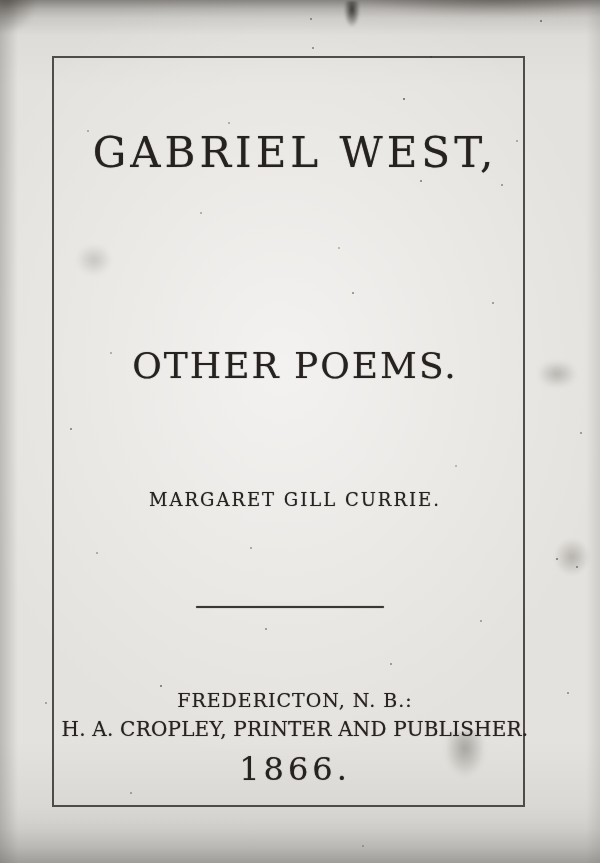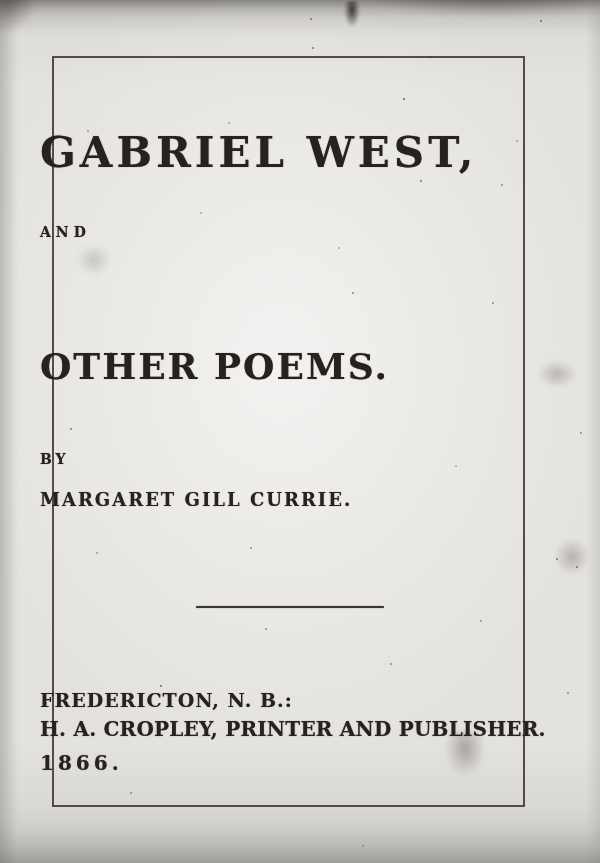--- a/index.html
+++ b/index.html
@@ -145,37 +145,38 @@
     top: 56px;
     width: 473px;
     height: 751px;
     border: 2px solid rgba(47,44,39,0.82);
     box-sizing: border-box;
     z-index: 4;
   }
   
   .line {
     position: absolute;
-    left: 40px;
+    left: 58px;
     width: 474px;
+    text-align: center;
     color: #262220;
-    font-weight: bold;
+    font-weight: normal;
     line-height: 1;
     white-space: nowrap;
     text-shadow: 0 0 1px rgba(38,34,30,0.55);
     z-index: 5;
   }
   .title    { top: 104px; font-size: 42px; letter-spacing: 4px; }
   .conj     { top: 225px; font-size: 14px; letter-spacing: 5px; }
   .subtitle { top: 318px; font-size: 36px; letter-spacing: 2px; }
   .by       { top: 452px; font-size: 14px; letter-spacing: 4px; }
   .author   { top: 491px; font-size: 18px; letter-spacing: 2px; }
   .imp-city { top: 691px; font-size: 19px; letter-spacing: 1px; }
   .imp-pub  { top: 719px; font-size: 20px; letter-spacing: 0.2px; }
-  .imp-year { top: 753px; font-size: 20px; letter-spacing: 4px; }
+  .imp-year { top: 753px; font-size: 32px; letter-spacing: 4px; }
   .rule {
     position: absolute;
     top: 606px;
     left: 196px;
     width: 188px;
     height: 2px;
     background: #3b3833;
     box-shadow: 0 0 1px rgba(59,56,51,0.8);
     border-radius: 1px;
     z-index: 5;
@@ -194,23 +195,21 @@
   <div class="smudge sm-top-blob"></div>
   <div class="smudge sm-right-mid"></div>
   <div class="smudge sm-left-mid"></div>
   <div class="smudge sm-right-low"></div>
   <div class="smudge sm-under-publisher"></div>
   <div class="specks"></div>
 
   <div class="frame"></div>
 
   <h1 class="line title">GABRIEL WEST,</h1>
-  <div class="line conj">AND</div>
   <h2 class="line subtitle">OTHER POEMS.</h2>
-  <div class="line by">BY</div>
   <div class="line author">MARGARET GILL CURRIE.</div>
 
   <div class="rule"></div>
 
   <div class="line imp-city">FREDERICTON, N. B.:</div>
   <div class="line imp-pub">H. A. CROPLEY, PRINTER AND PUBLISHER.</div>
   <div class="line imp-year">1866.</div>
 
 </div>
 

